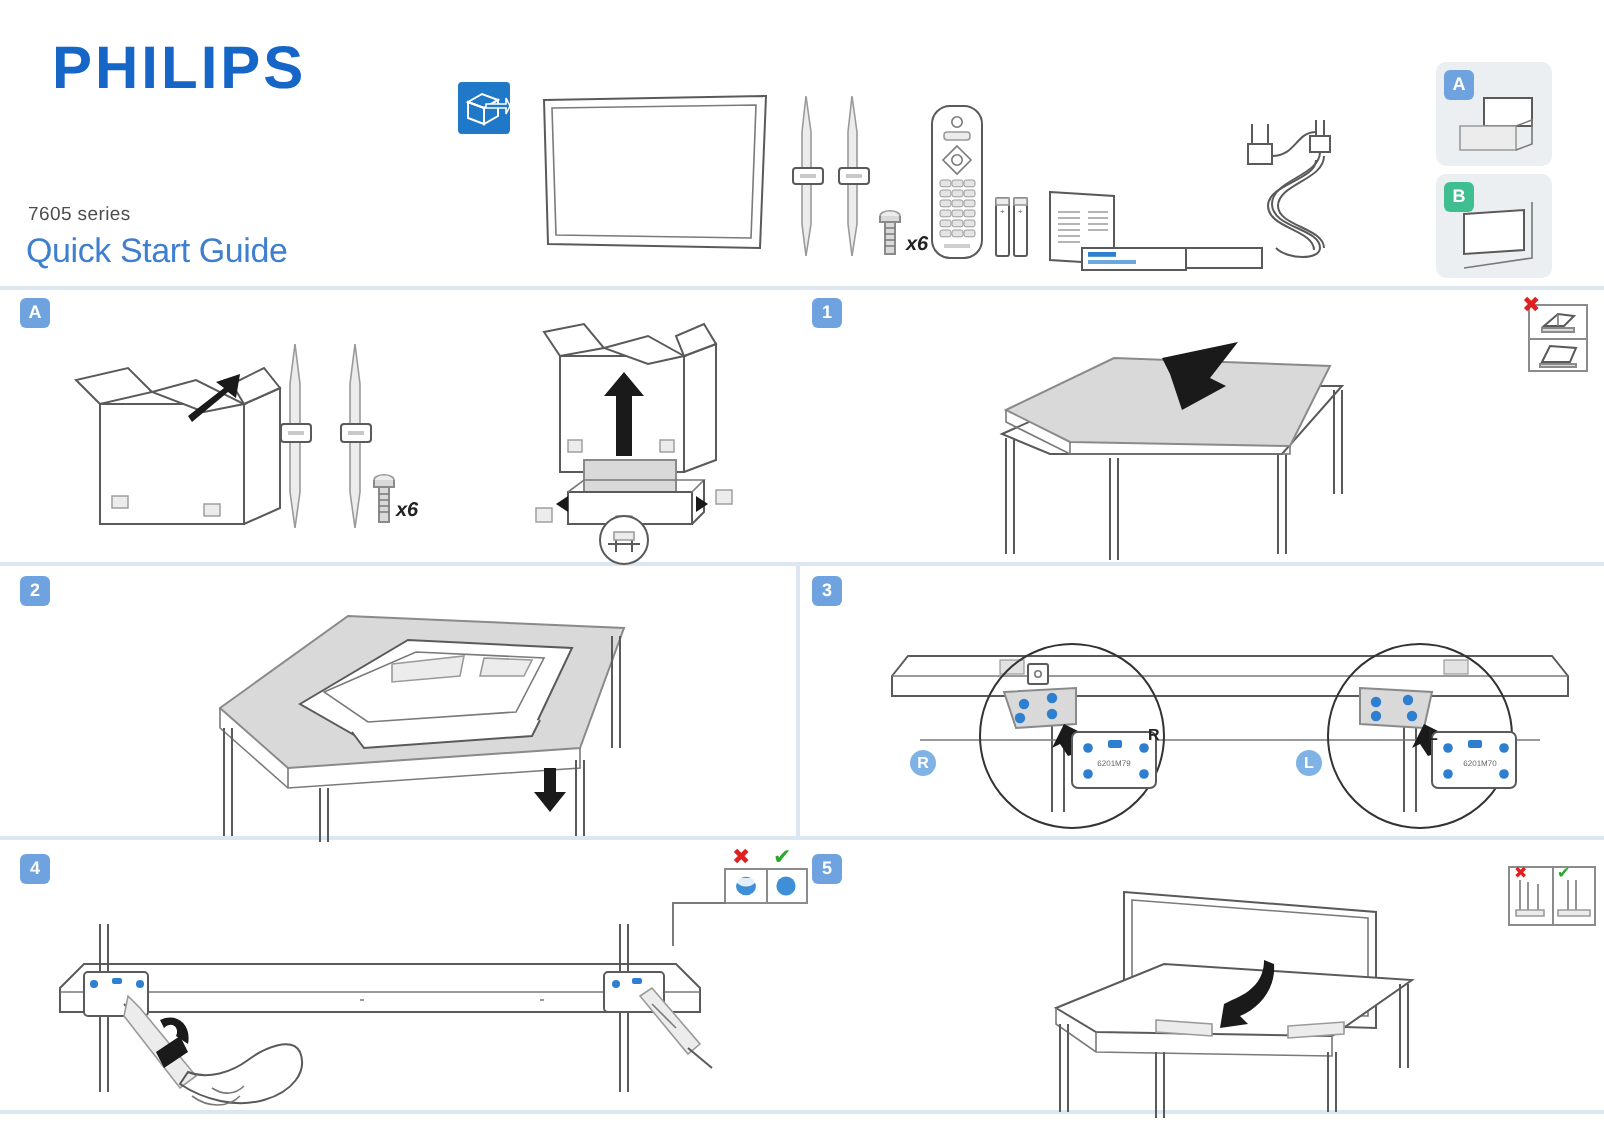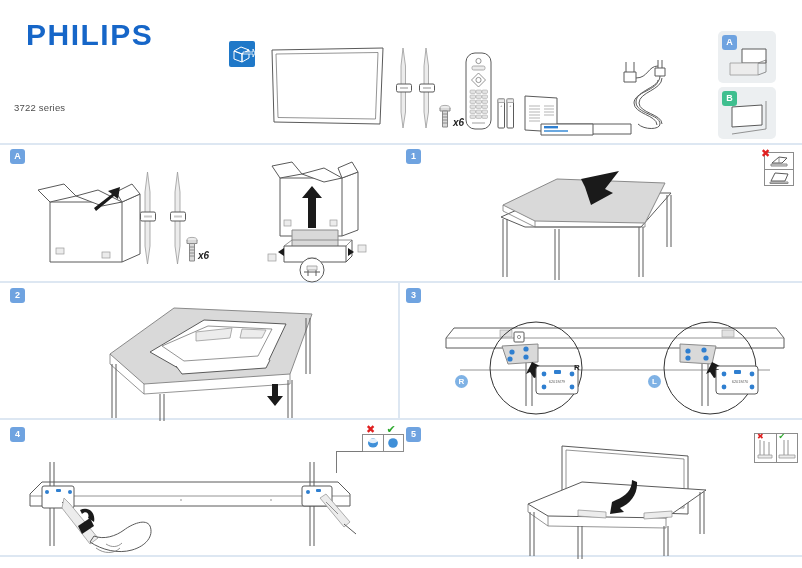--- a/index.html
+++ b/index.html
@@ -62,21 +62,22 @@
   .bluedot{fill:#2f7fd0;}
   .hole{fill:#3f8fd8;}
 </style>
 </head>
 <body>
 
 <div class="page">
 
   <div class="header">
     <div class="logo">PHILIPS</div>
-    <div class="series">3722 series</div>
+    <div class="series">7605 series</div>
+    <div class="qsg">Quick Start Guide</div>
 
     <div class="unpack-ic">
       <svg width="26" height="26" viewBox="0 0 26 26">
         <path d="M5 10 L12 6 L20 9 L13 13 Z" fill="none" stroke="#fff" stroke-width="1"></path>
         <path d="M5 10 L5 18 L13 21 L13 13 Z" fill="none" stroke="#fff" stroke-width="1"></path>
         <path d="M13 13 L13 21 L20 17 L20 9 Z" fill="none" stroke="#fff" stroke-width="1"></path>
         <path d="M14 11 L24 11 L24 8 L26 12 L24 16 L24 13 L14 13 Z" fill="#1f78c8" stroke="#fff" stroke-width=".8"></path>
       </svg>
     </div>
 

